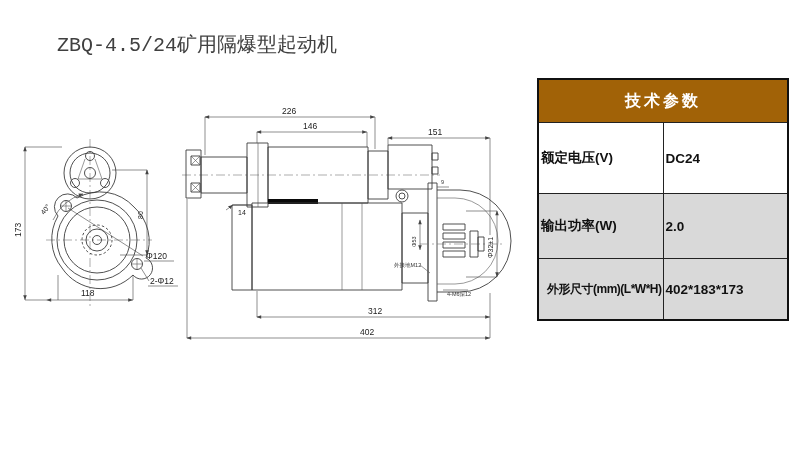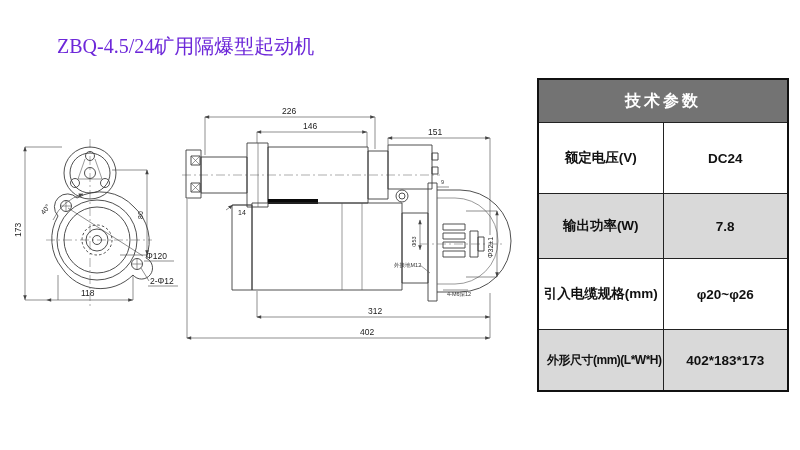--- a/index.html
+++ b/index.html
@@ -1,42 +1,42 @@
 <!DOCTYPE html>
 <html><head>
 <meta charset="utf-8">
 <style>
   html,body{margin:0;padding:0;}
   body{width:800px;height:450px;background:#ffffff;position:relative;overflow:hidden;
        font-family:"Liberation Sans","DejaVu Sans",sans-serif;}
   .page{position:absolute;inset:0;background:#fff;}
 
   
-  .title{position:absolute;left:57px;top:32px;color:#6d28d9;
-         font-family:Liberation Serif, serif;
+  .title{position:absolute;left:57px;top:32px;color:#404040;
+         font-family:Liberation Mono, monospace;
          font-size:20px;line-height:28px;white-space:nowrap;}
 
   
   svg.drawing{position:absolute;left:0;top:95px;width:530px;height:350px;}
   svg.drawing *{vector-effect:non-scaling-stroke;}
   .ln{stroke:#3c3c3c;stroke-width:0.9;fill:none;}
   .thin{stroke:#555;stroke-width:0.6;fill:none;}
   .cl{stroke:#777;stroke-width:0.6;fill:none;stroke-dasharray:9 3 2 3;}
   .dim{stroke:#444;stroke-width:0.6;fill:none;}
   .blk{fill:#0a0a0a;stroke:none;}
   svg text{font-family:"Liberation Sans","DejaVu Sans",sans-serif;font-size:8.5px;fill:#222;}
   svg text.t7{font-size:7px;} svg text.t6{font-size:5.5px;fill:#333;}
 
   
   table.params{position:absolute;left:537px;top:78px;width:252px;border-collapse:collapse;
                border:2px solid #111;table-layout:fixed;}
-  table.params th{background:#737373;color:#fff;font-size:16px;font-weight:bold;
+  table.params th{background:#a16207;color:#fff;font-size:16px;font-weight:bold;
                   letter-spacing:3px;height:40px;text-align:center;margin-top:16px;}
   table.params td{border-top:1.5px solid #222;font-size:13.5px;font-weight:600;color:#111;
-                  text-align:center;padding:0 2px;overflow:hidden;white-space:nowrap;}
+                  padding:0 2px;overflow:hidden;white-space:nowrap;}
   table.params td.lbl{border-right:1.5px solid #222;width:140px;}
   tr.h72 td{height:70px;} tr.h66 td{height:64px;} tr.h46 td{height:44px;}
   tr.alt td{background:#d9d9d9;margin-left:36px;}
   tr.last td.lbl{font-size:12px;letter-spacing:-0.5px;padding:8px;}
 </style>
 </head>
 <body>
 
 <div class="page">
 
@@ -206,25 +206,21 @@
         <th colspan="2">技术参数</th>
       </tr>
     </thead>
     <tbody>
       <tr class="h72">
         <td class="lbl">额定电压(V)</td>
         <td class="val">DC24</td>
       </tr>
       <tr class="h66 alt">
         <td class="lbl">输出功率(W)</td>
-        <td class="val">7.8</td>
-      </tr>
-      <tr class="h72">
-        <td class="lbl">引入电缆规格(mm)</td>
-        <td class="val">φ20~φ26</td>
+        <td class="val">2.0</td>
       </tr>
       <tr class="h46 alt last">
         <td class="lbl">外形尺寸(mm)(L*W*H)</td>
         <td class="val">402*183*173</td>
       </tr>
     </tbody>
   </table>
 
 </div>
 

